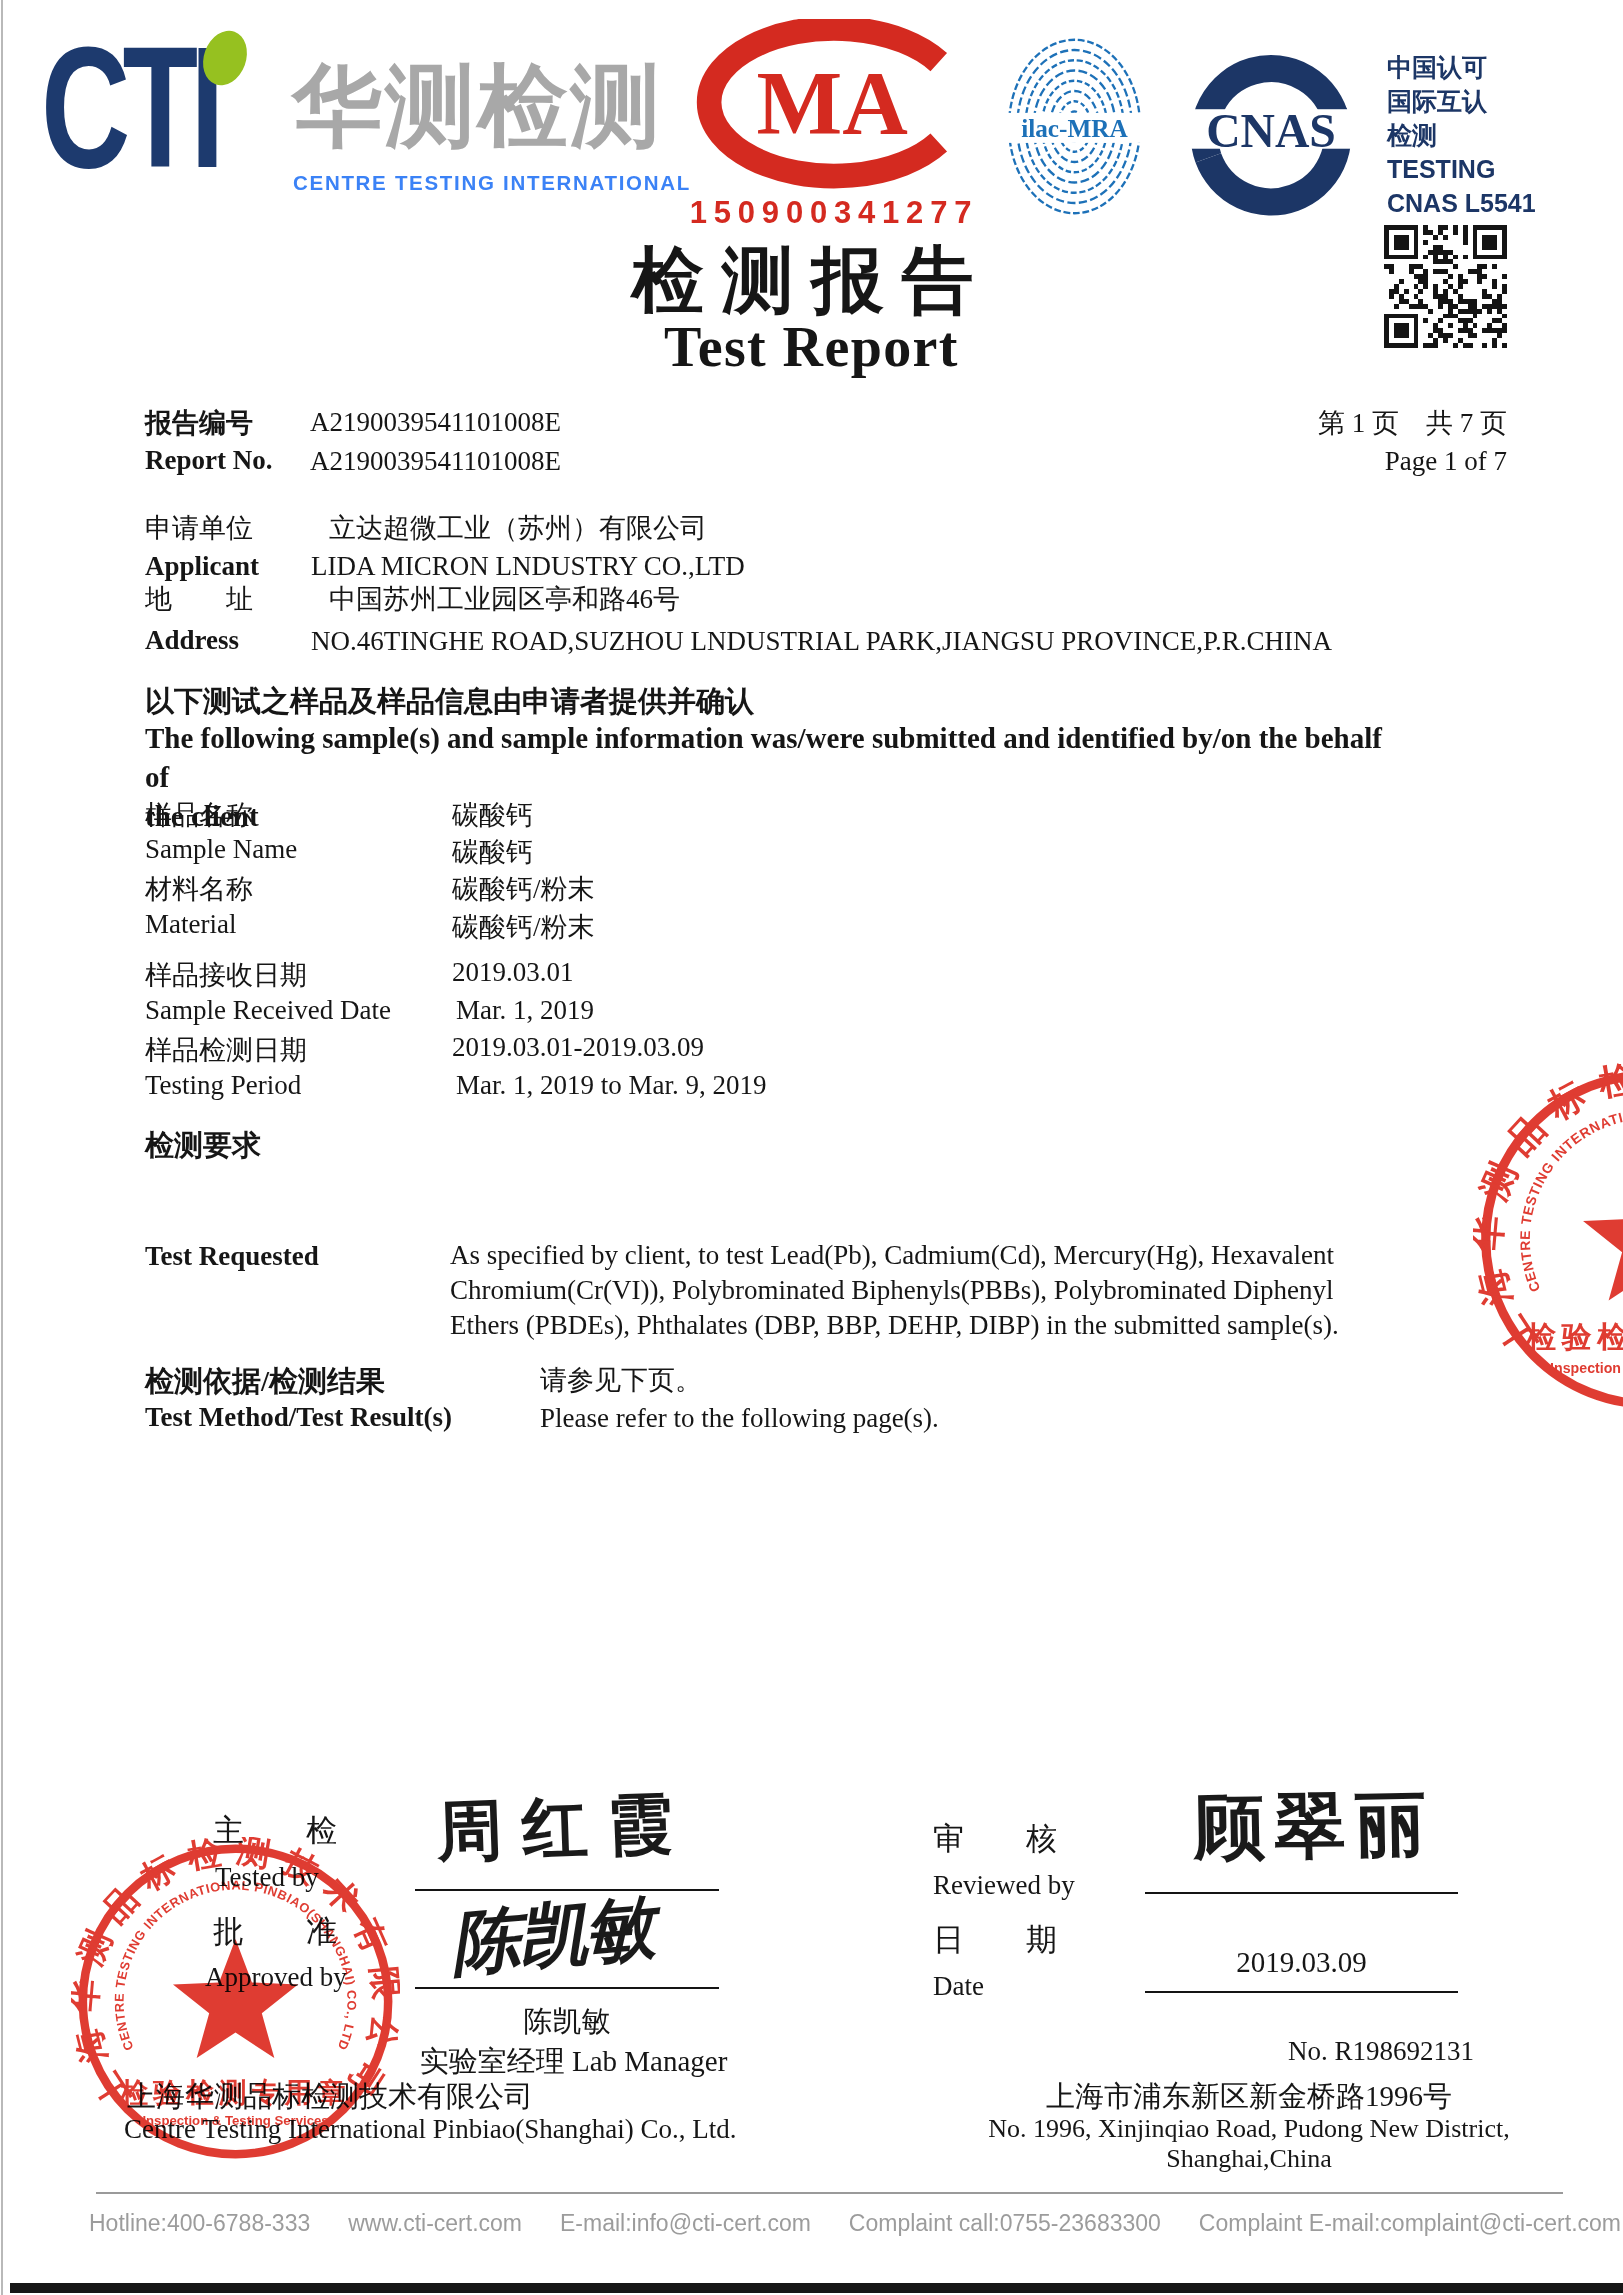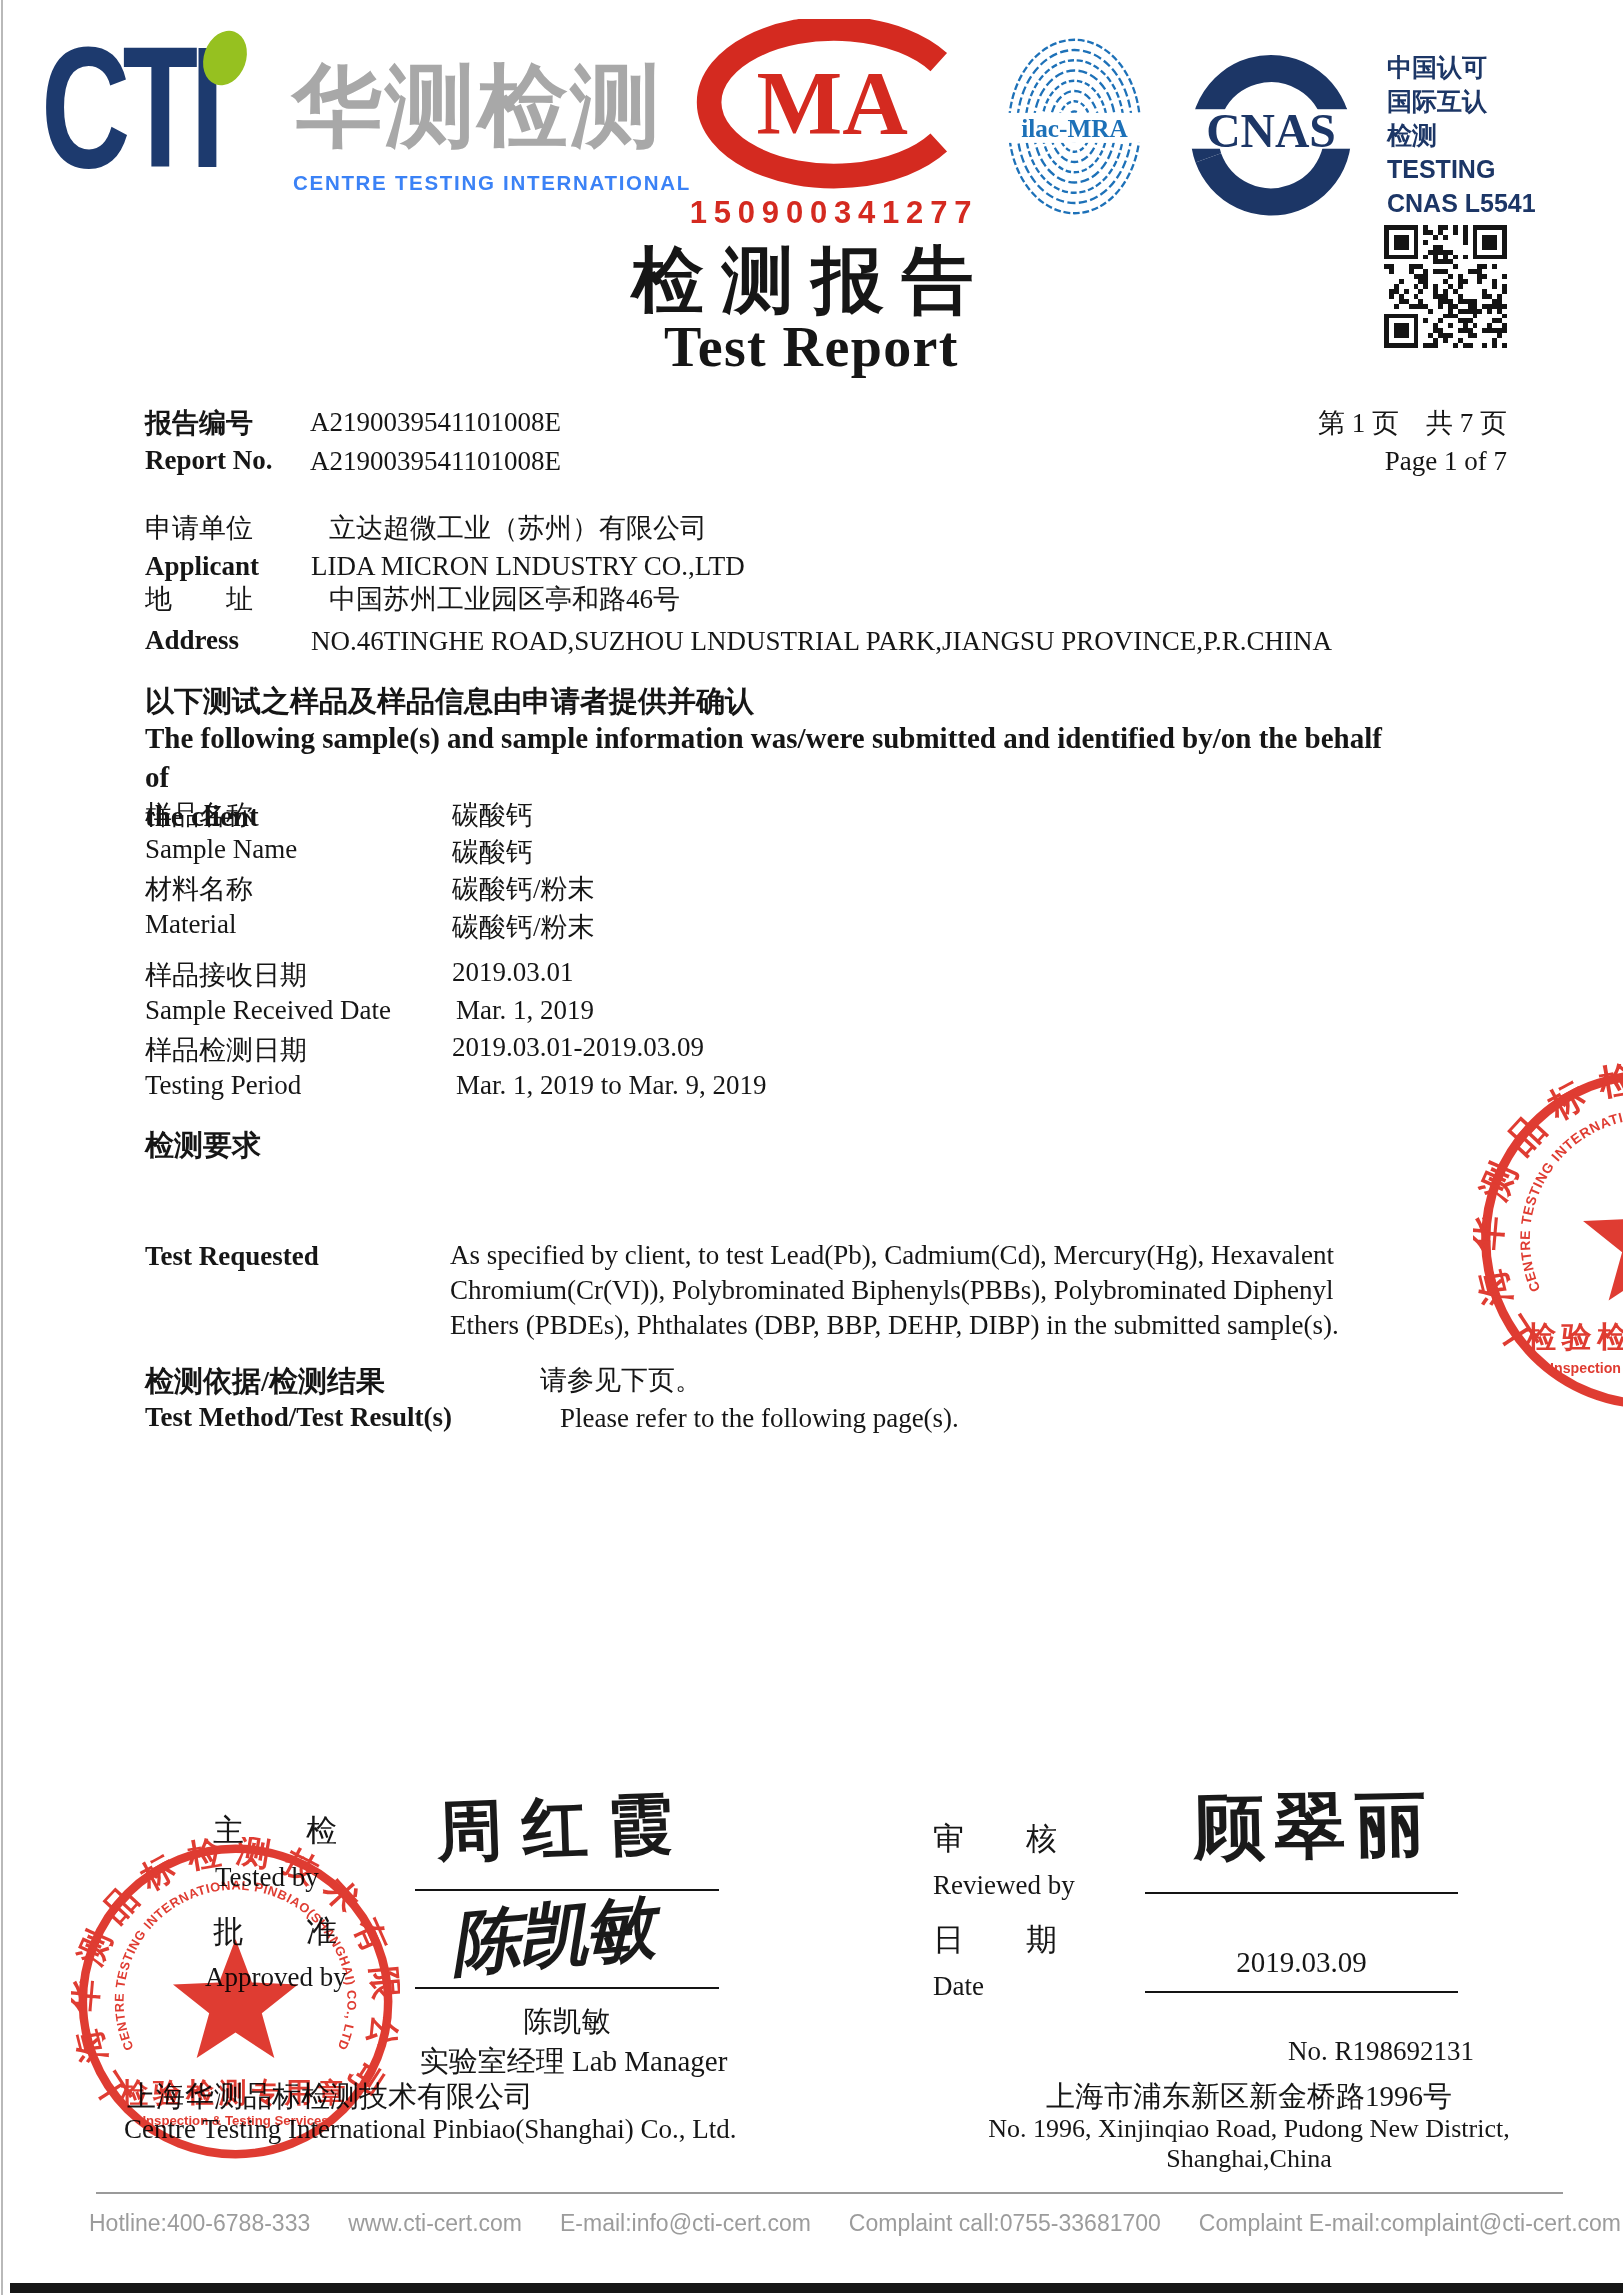--- a/index.html
+++ b/index.html
@@ -329,21 +329,21 @@
 
   <div class="abs cn b" style="left:145px;top:1126px;font-size:29px;">检测要求</div>
   <div class="abs en b" style="left:145px;top:1241px;">Test Requested</div>
   <div class="abs en para" style="left:450px;top:1238px;width:996px;line-height:35px;">As specified by client, to test Lead(Pb), Cadmium(Cd), Mercury(Hg), Hexavalent
 Chromium(Cr(VI)), Polybrominated Biphenyls(PBBs), Polybrominated Diphenyl
 Ethers (PBDEs), Phthalates (DBP, BBP, DEHP, DIBP) in the submitted sample(s).</div>
 
   <div class="abs cn b" style="left:145px;top:1362px;font-size:29px;">检测依据/检测结果</div>
   <div class="abs cn" style="left:540px;top:1362px;">请参见下页。</div>
   <div class="abs en b" style="left:145px;top:1402px;">Test Method/Test Result(s)</div>
-  <div class="abs en" style="left:540px;top:1403px;margin-left:20px;">Please refer to the following page(s).</div>
+  <div class="abs en" style="left:540px;top:1403px;">Please refer to the following page(s).</div>
 
   <div class="abs siglabel" style="left:213px;top:1810px;">主　　检</div>
   <div class="abs cn" style="left:215px;top:1862px;">Tested by</div>
   <div class="abs siglabel" style="left:213px;top:1911px;">批　　准</div>
   <div class="abs cn" style="left:205px;top:1962px;">Approved by</div>
 
   <div class="abs handsign" style="left:437px;top:1795px;font-size:66px;letter-spacing:19px;transform:rotate(-2deg);">周红霞</div>
   <div class="sigline" style="left:415px;top:1889px;width:304px;"></div>
   <div class="abs handsign" style="left:456px;top:1901px;font-size:70px;letter-spacing:-2.7px;font-weight:800;transform:rotate(-5deg) skewX(-14deg);">陈凯敏</div>
   <div class="sigline" style="left:415px;top:1987px;width:304px;"></div>
@@ -364,21 +364,21 @@
   <div class="abs cn" style="left:127px;top:2077px;font-size:29px;">上海华测品标检测技术有限公司</div>
   <div class="abs en" style="left:124px;top:2114px;font-size:27px;">Centre Testing International Pinbiao(Shanghai) Co., Ltd.</div>
   <div class="abs cn" style="left:942px;top:2077px;width:614px;text-align:center;font-size:29px;">上海市浦东新区新金桥路1996号</div>
   <div class="abs en" style="left:942px;top:2114px;width:614px;text-align:center;font-size:26px;">No. 1996, Xinjinqiao Road, Pudong New District, Shanghai,China</div>
 
   <div class="f-div"></div>
   <div class="contacts">
     <span>Hotline:400-6788-333</span>
     <span>www.cti-cert.com</span>
     <span>E-mail:info@cti-cert.com</span>
-    <span>Complaint call:0755-33681700</span>
+    <span>Complaint call:0755-23683300</span>
     <span>Complaint E-mail:complaint@cti-cert.com</span>
   </div>
   <div class="blackbar"></div>
 
   <svg class="stamp" style="left:71px;top:1837px;" width="329" height="329" viewBox="0 0 500 500">
     <defs>
       <path id="arcA-cjk" d="M 76,372 A 212 212 0 1 1 424,372" fill="none"></path>
       <path id="arcA-en" d="M 100,330 A 170 170 0 1 1 400,330" fill="none"></path>
     </defs>
     <circle cx="250" cy="250" r="232" fill="none" stroke="#dd2b20" stroke-width="13"></circle>

